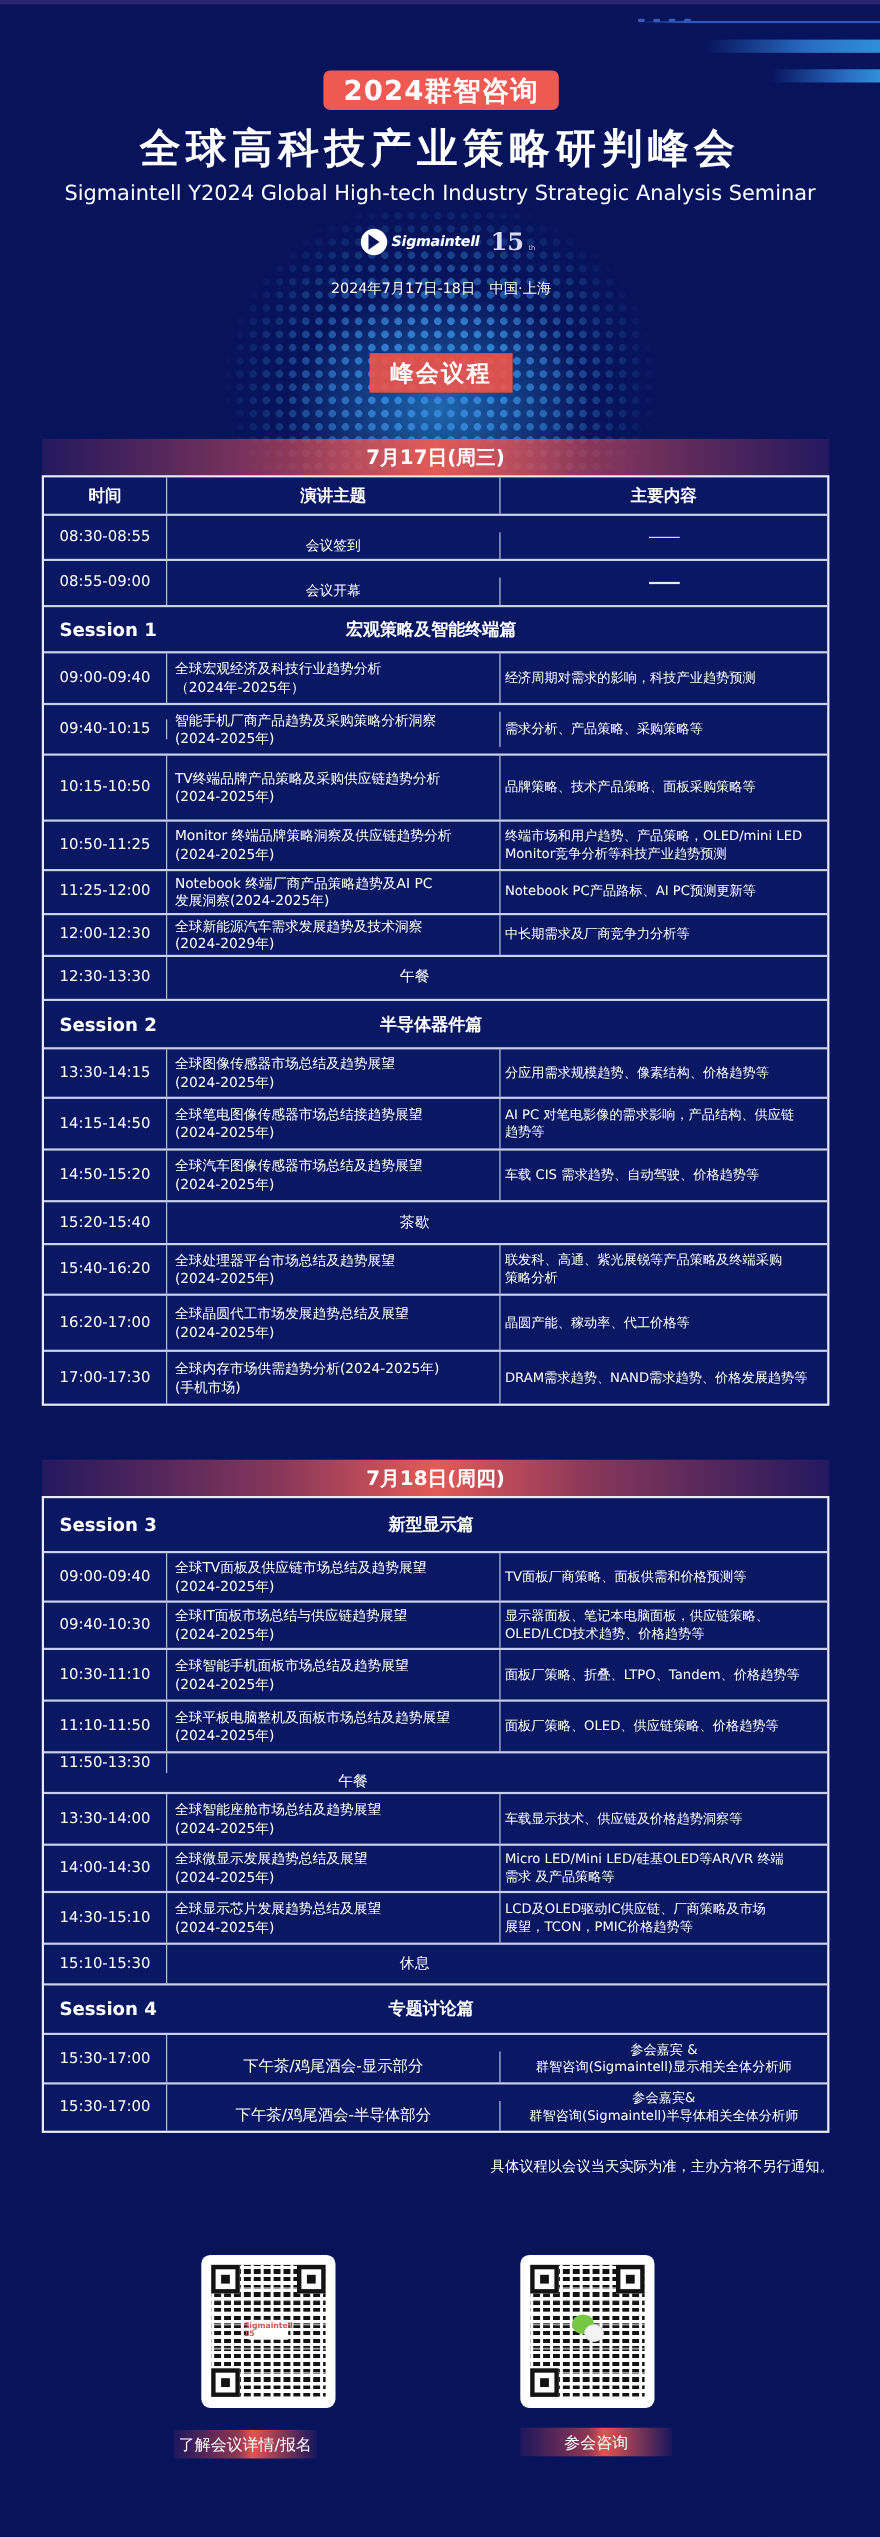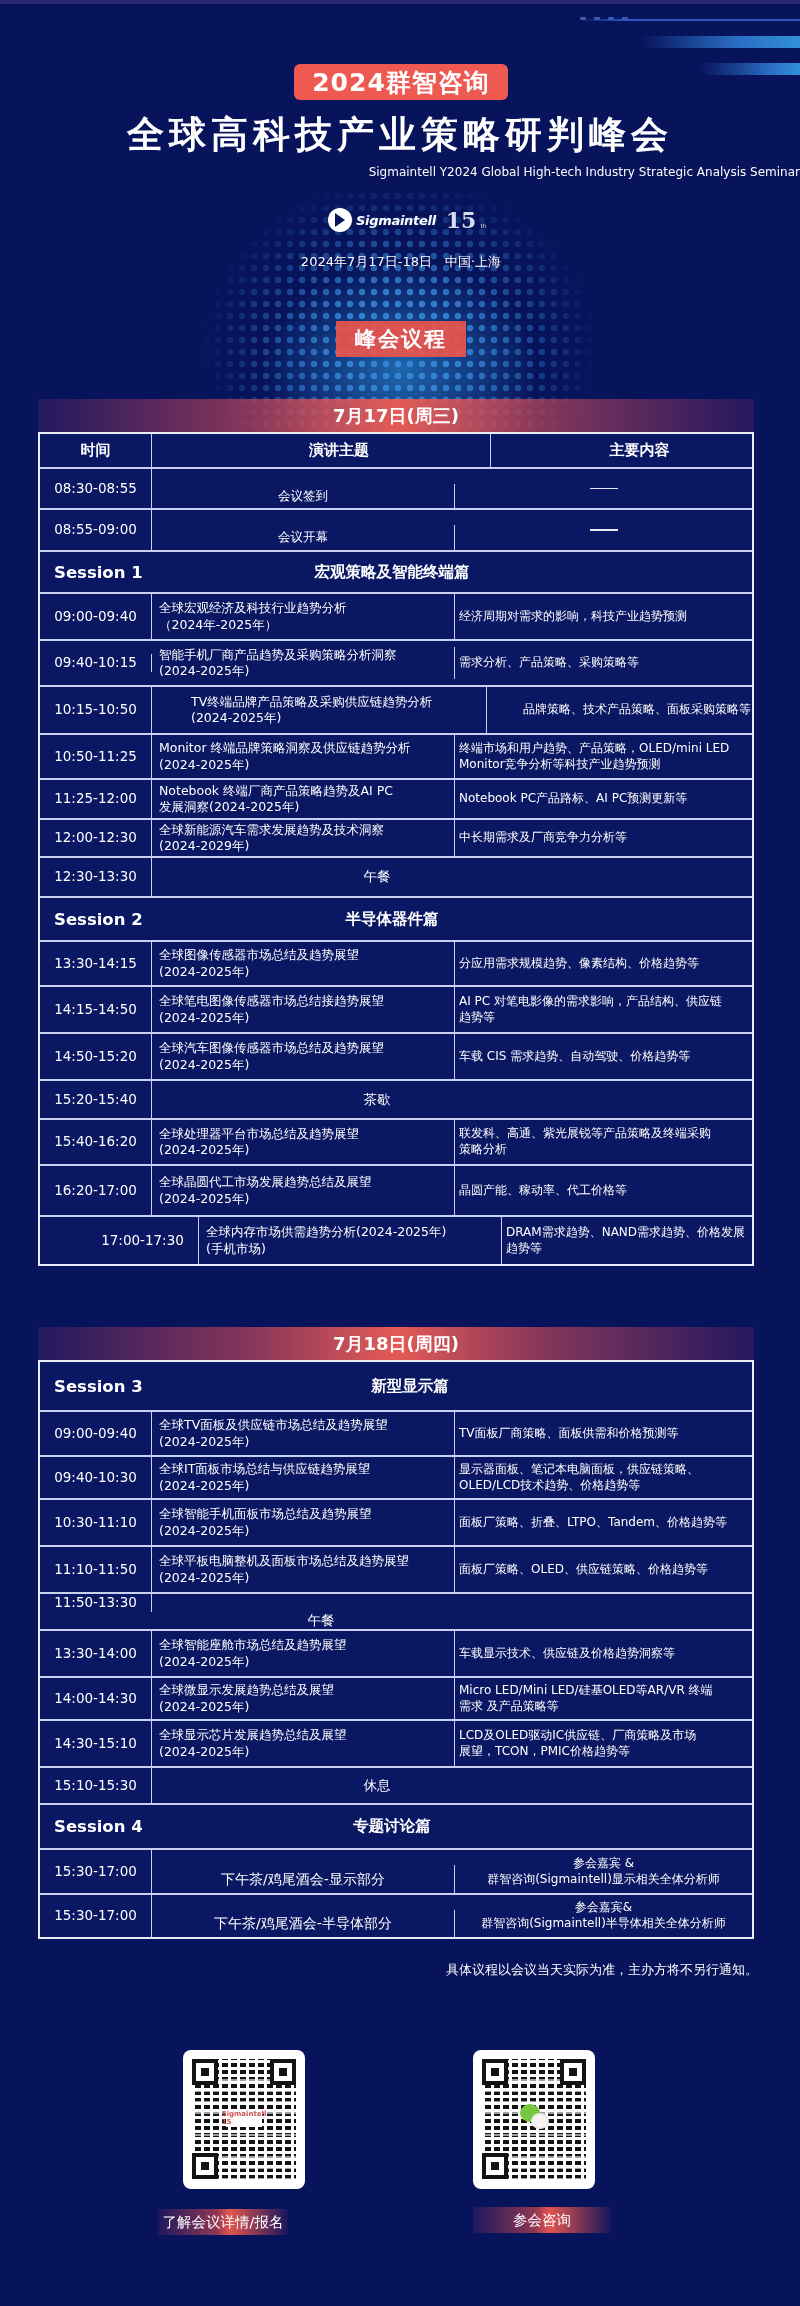--- a/index.html
+++ b/index.html
@@ -40,22 +40,22 @@
     position: absolute; left: 294px; top: 64px; width: 214px; height: 36px;
     background: #ee5a52; border-radius: 6px;
     display: flex; align-items: center; justify-content: center;
     font-size: 25px; font-weight: bold; color: #fff; letter-spacing: 1px;
   }
   .title-cn {
     position: absolute; left: 0; top: 110px; width: 800px; text-align: center;
     font-size: 37px; font-weight: bold; letter-spacing: 5px; color: #fff;
   }
   .title-en {
-    position: absolute; left: 0; top: 165px; width: 800px; text-align: right;
-    font-size: 12px; color: #fff;
+    position: absolute; left: 0; top: 165px; width: 800px; text-align: center;
+    font-size: 19px; color: #fff;
   }
   .logo-row {
     position: absolute; left: 328px; top: 203px; height: 34px; display: flex; align-items: center; gap: 4px;
   }
   .logo-mark {
     width: 24px; height: 24px; border-radius: 50%; background: #fff; position: relative;
   }
   .logo-mark::after {
     content: ""; position: absolute; left: 7px; top: 5px; width: 0; height: 0;
     border-top: 7px solid transparent; border-bottom: 7px solid transparent; border-left: 10px solid #07135a;
@@ -80,21 +80,21 @@
     display: flex; align-items: center; justify-content: center;
     font-size: 18px; font-weight: bold; color: #fff;
   }
 
   .table {
     position: absolute; left: 38px; width: 716px;
     border: 2px solid #e9ecf8;
     background: #0a1763;
   }
   .row { position: relative; display: flex; border-top: 2px solid #c9d0ee; }
-  .row:first-child { border-top: none; gap: 36px; }
+  .row:first-child { border-top: none; }
   .cell { display: flex; align-items: center; font-size: 12.5px; color: #fff; line-height: 1.3; }
   .c-time { width: 112px; justify-content: center; border-right: 1.5px solid #c9d0ee; font-size: 13.5px; }
   .c-topic { width: 303px; padding-left: 7px; border-right: 1.5px solid #c9d0ee; flex-direction: column; align-items: flex-start; justify-content: center; }
   .c-content { flex: 1; padding-left: 4px; flex-direction: column; align-items: flex-start; justify-content: center; font-size: 12px; }
   .c-topic.centered { align-items: center; padding-left: 0; margin-top: 15px; }
   .c-content.centered { align-items: center; padding-left: 0; }
   .c-span { flex: 1; justify-content: center; padding-right: 150px; font-size: 13.5px; }
   .hdr .cell { font-weight: bold; font-size: 15px; justify-content: center; align-items: center; }
   .hdr .c-topic, .hdr .c-content { align-items: center; padding-left: 0; }
   .session-row { align-items: center; }
@@ -210,21 +210,21 @@
   <div class="row" style="height:46px;align-items:center;">
     <div class="cell c-time">09:40-10:15</div>
     <div class="cell c-topic">
         <span>智能手机厂商产品趋势及采购策略分析洞察</span>
         <span>(2024-2025年)</span>
       </div>
     <div class="cell c-content">
         <span>需求分析、产品策略、采购策略等</span>
       </div>
   </div>
-  <div class="row" style="height:48px;gap:32px;">
+  <div class="row" style="height:60px;">
     <div class="cell c-time">10:15-10:50</div>
     <div class="cell c-topic">
         <span>TV终端品牌产品策略及采购供应链趋势分析</span>
         <span>(2024-2025年)</span>
       </div>
     <div class="cell c-content">
         <span>品牌策略、技术产品策略、面板采购策略等</span>
       </div>
   </div>
   <div class="row" style="height:45px;">
@@ -316,21 +316,21 @@
   <div class="row" style="height:51px;">
     <div class="cell c-time">16:20-17:00</div>
     <div class="cell c-topic">
         <span>全球晶圆代工市场发展趋势总结及展望</span>
         <span>(2024-2025年)</span>
       </div>
     <div class="cell c-content">
         <span>晶圆产能、稼动率、代工价格等</span>
       </div>
   </div>
-  <div class="row" style="height:49px;padding-left:47px;">
+  <div class="row" style="height:49px;">
     <div class="cell c-time">17:00-17:30</div>
     <div class="cell c-topic">
         <span>全球内存市场供需趋势分析(2024-2025年)</span>
         <span>(手机市场)</span>
       </div>
     <div class="cell c-content">
         <span>DRAM需求趋势、NAND需求趋势、价格发展趋势等</span>
       </div>
   </div>
 </div>

